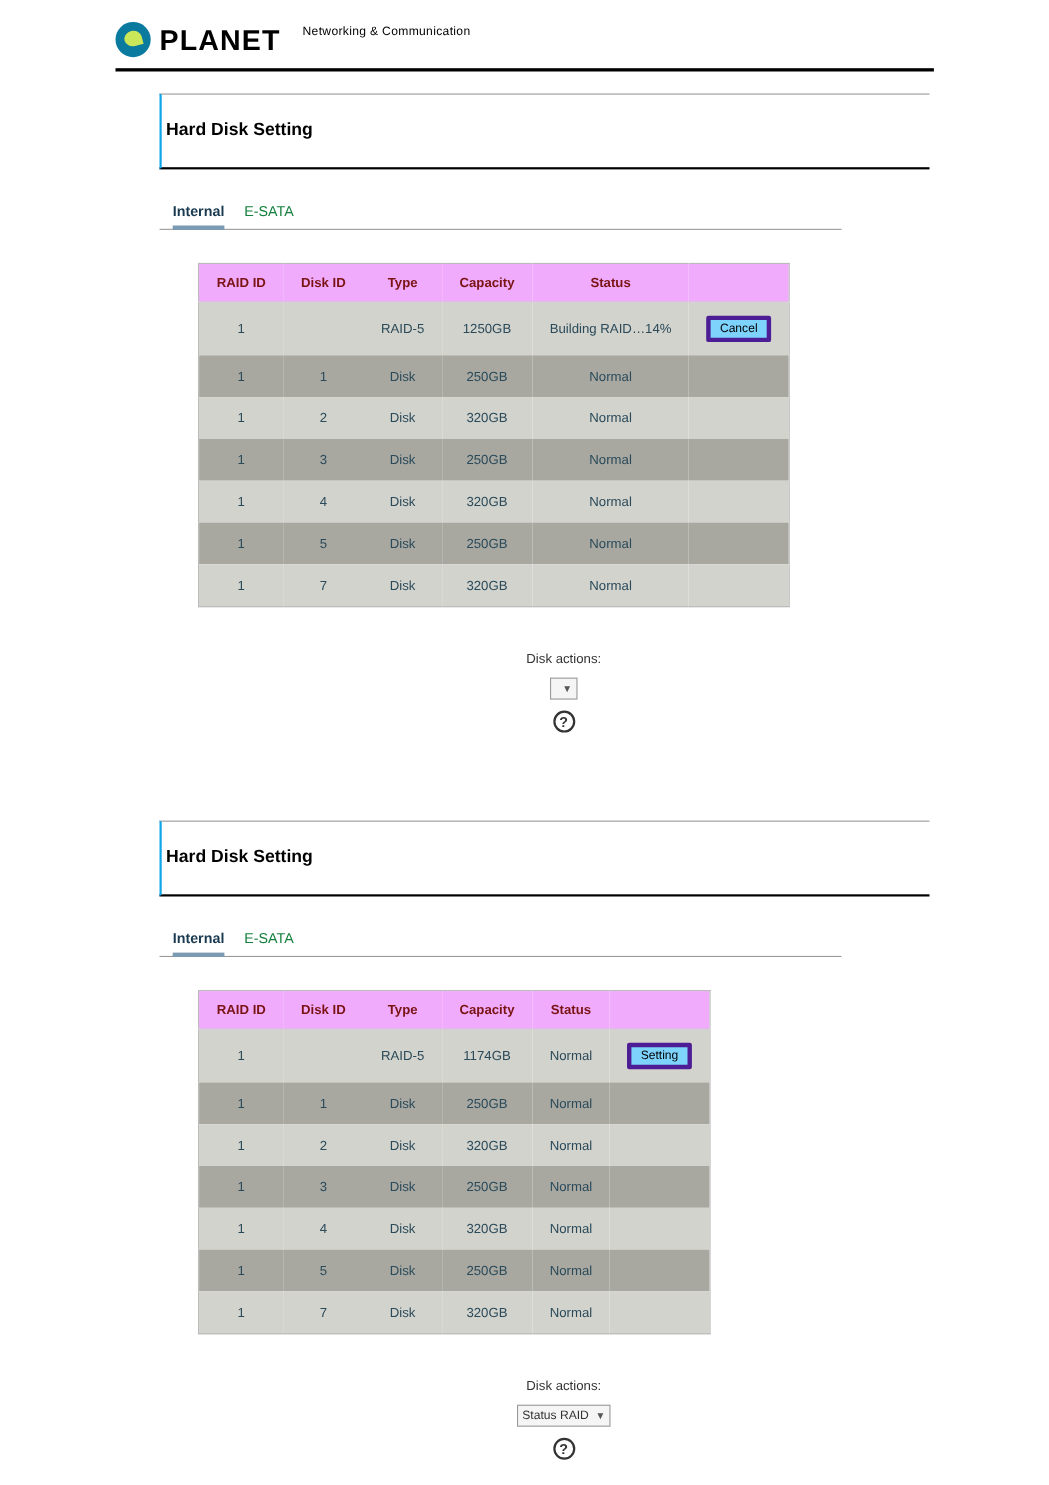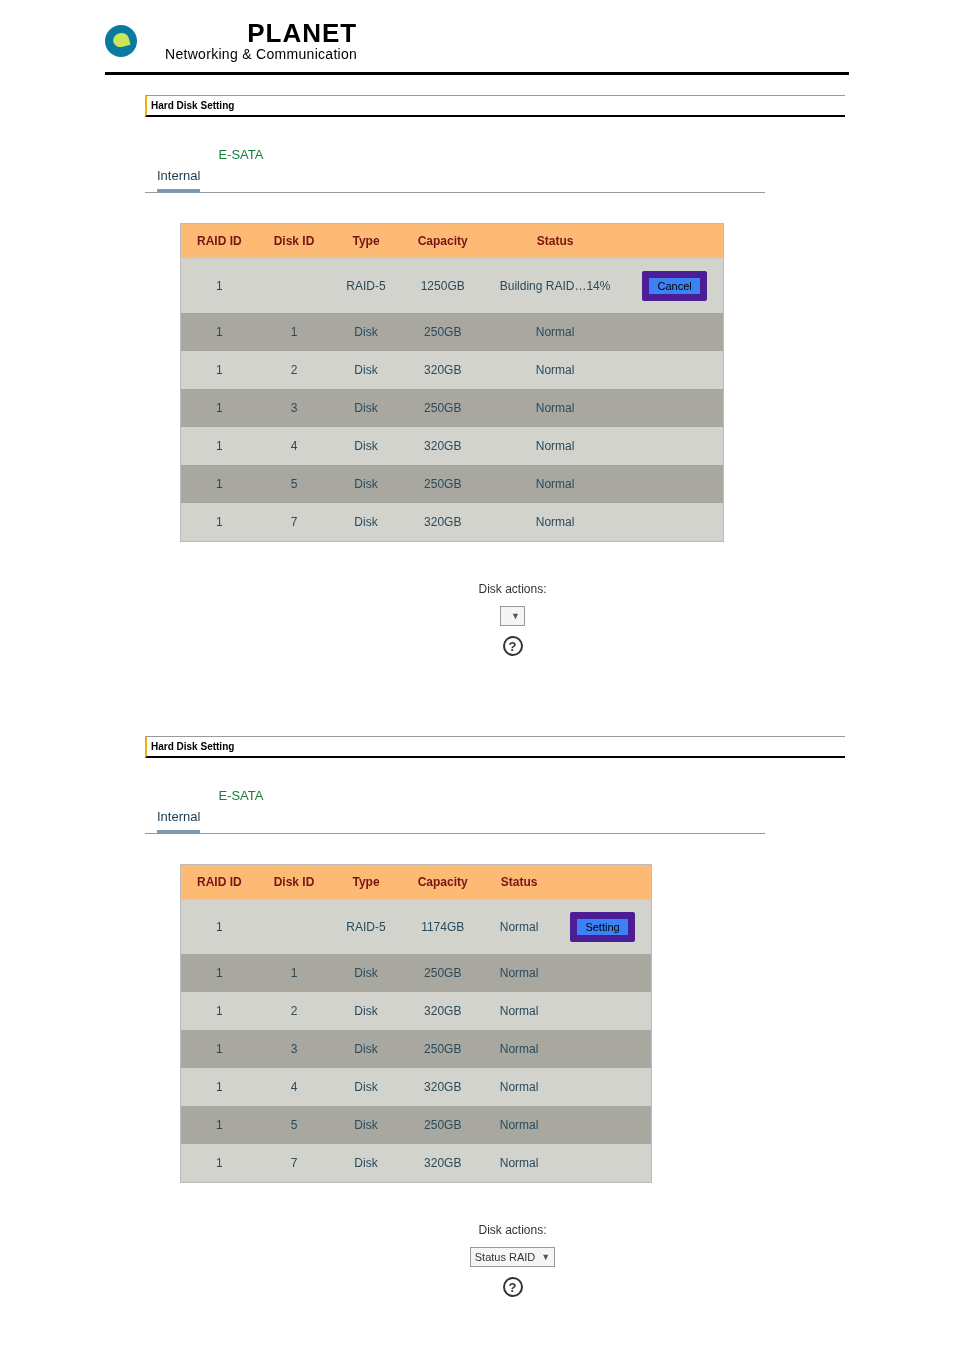--- a/index.html
+++ b/index.html
@@ -37,107 +37,105 @@
       top: 8px;
       left: 8px;
       width: 16px;
       height: 14px;
       background: #cae659;
       border-radius: 50% 50% 0 50%;
       transform: rotate(-15deg);
     }
     .logo-text {
       display: flex;
-      flex-direction: column;
-      align-items: flex-end;
+      flex-direction: row;
     }
     .logo-main {
       font-size: 26px;
       font-weight: 900;
       letter-spacing: 1px;
       color: #000;
       line-height: 1;
     }
     .logo-sub {
-      font-size: 14px;
+      font-size: 11px;
       color: #000;
       letter-spacing: 0.3px;
       padding-left: 20px;
     }
     .thick-rule {
       border: none;
       border-top: 3px solid #000;
       margin: 0 105px 0 105px;
       width: auto;
     }
     .section {
       margin: 20px 0 0 145px;
       width: 700px;
     }
     .section-title {
       font-weight: bold;
-      font-size: 10px;
+      font-size: 16px;
       color: #000;
-      padding: 4px 4px;
+      padding: 24px 4px;
       border-top: 1px solid #999;
       border-bottom: 2px solid #000;
-      border-left: 2px solid #eab308;
+      border-left: 2px solid #0ea5e9;
     }
     .tabs {
       display: flex;
       gap: 18px;
       margin-top: 24px;
       padding-left: 12px;
       width: 620px;
       border-bottom: 1px solid #999;
     }
     .tab {
       padding: 6px 0;
       font-size: 13px;
       color: #15803d;
       cursor: pointer;
     }
     .tab.active {
-      font-weight: normal;
+      font-weight: bold;
       color: #1a3a50;
       border-bottom: 4px solid #7a9bb3;
       margin-bottom: -1px;
-      margin-top: 21px;
     }
     .table-wrap {
       margin: 30px 0 0 35px;
     }
     table {
       border-collapse: collapse;
       border: 1px solid #bbb;
     }
     th {
-      background: #fdba74;
+      background: #f0abfc;
       color: #7a1414;
       font-weight: bold;
       font-size: 12px;
       padding: 10px 16px;
       text-align: center;
       border-bottom: 1px solid #ccc;
     }
     td {
       padding: 12px 16px;
       text-align: center;
       font-size: 12px;
       color: #2a4a5a;
     }
     .row-light {
       background: #d3d3cd;
     }
     .row-dark {
       background: #a8a8a1;
     }
     .btn {
-      background: #3b82f6;
-      border: 7px solid #4c1d95;
+      background: #7dd3fc;
+      border: 4px solid #4c1d95;
       padding: 2px 8px;
       font-size: 11px;
       cursor: pointer;
       border-radius: 2px;
     }
     .actions-row {
       margin: 40px 0 0 35px;
       display: flex;
       align-items: center;
       gap: 10px;

